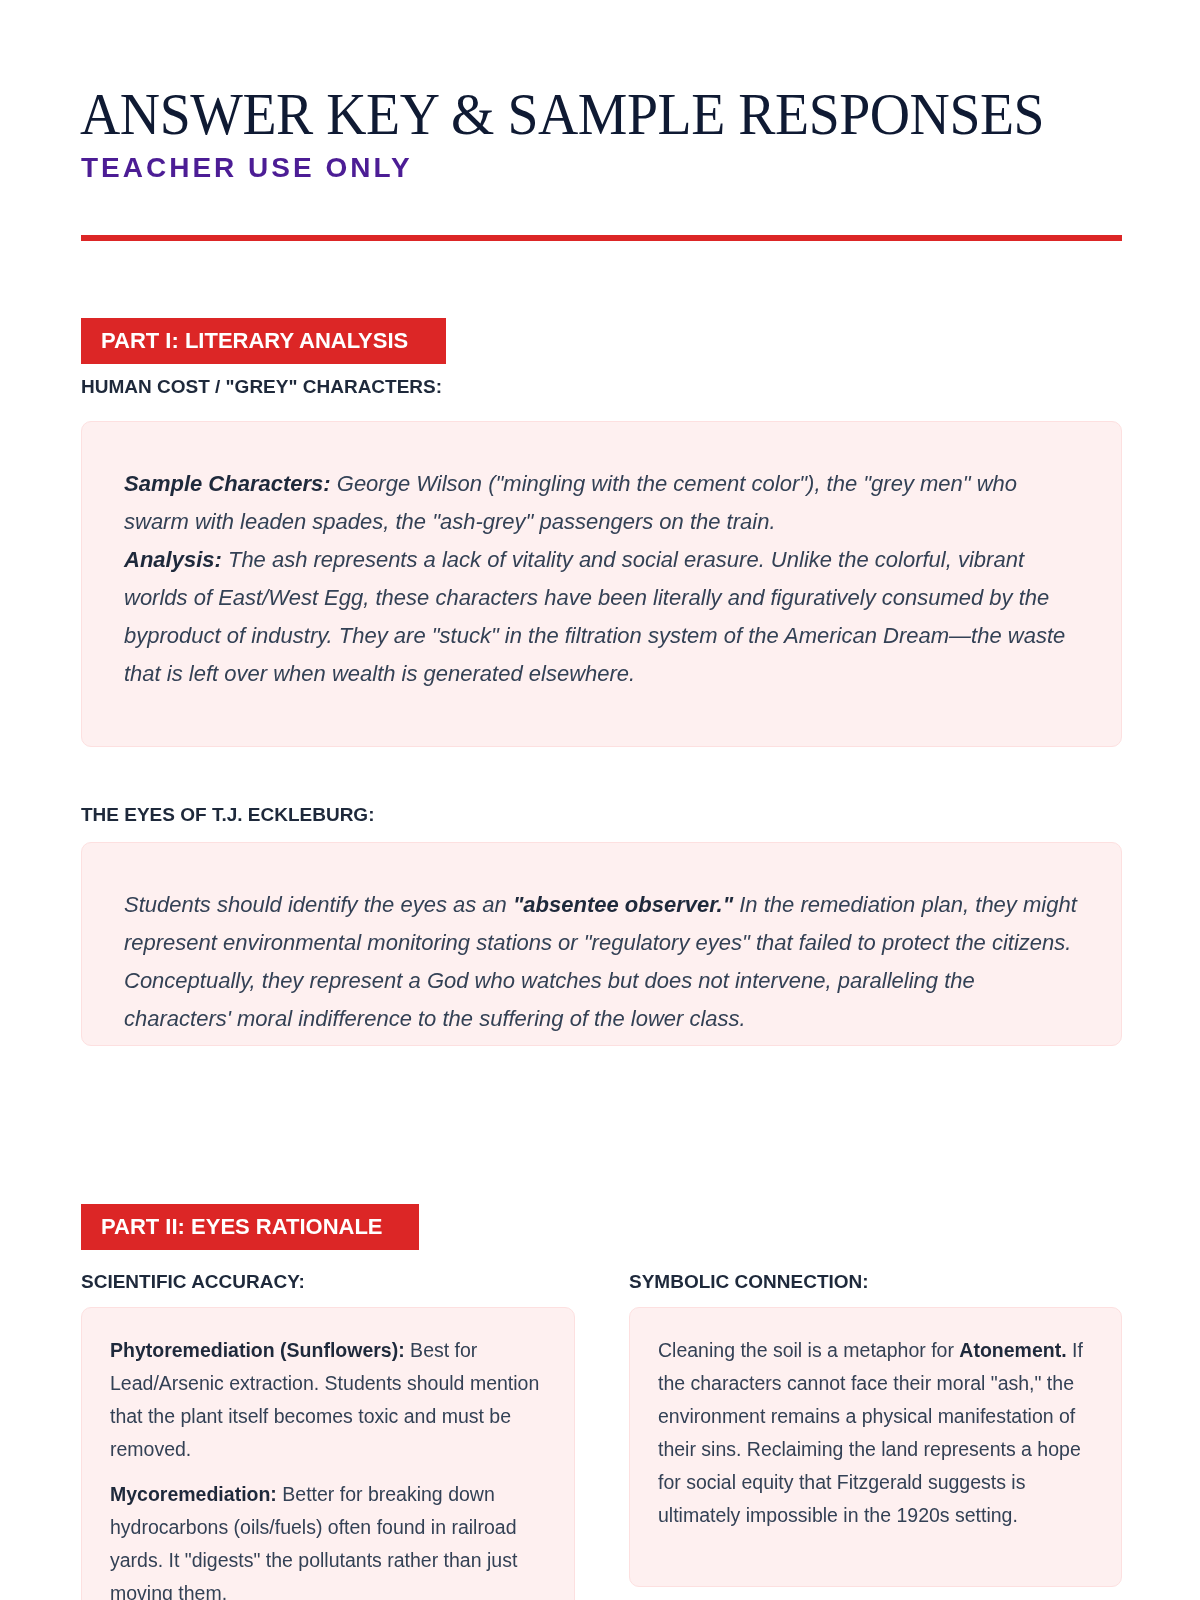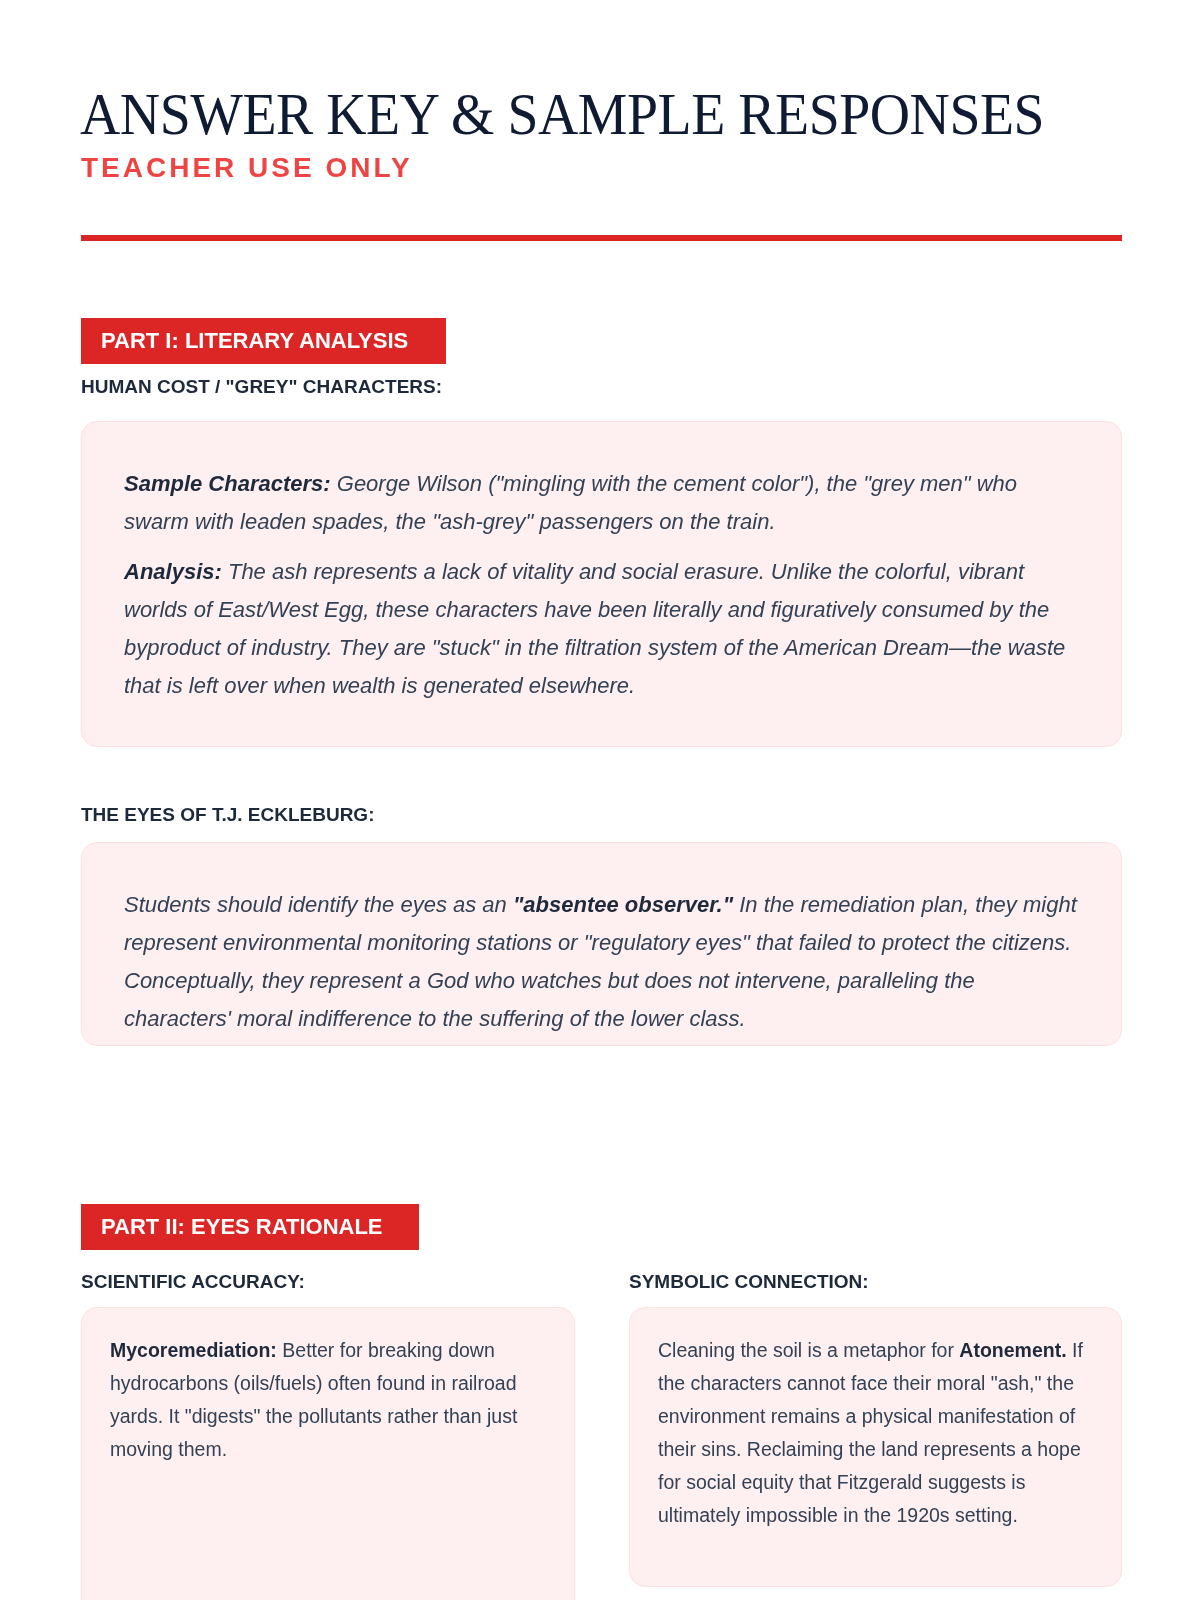--- a/index.html
+++ b/index.html
@@ -10,49 +10,49 @@
     .title {
       position: absolute; left: 80px; top: 84px;
       font-family: "Liberation Serif", "DejaVu Serif", serif;
       font-weight: 400; font-size: 60px; letter-spacing: -0.5px;
       color: #0f1a33; line-height: 1; white-space: nowrap;
       transform: scaleX(0.93); transform-origin: left top;
     }
     .subtitle {
       position: absolute; left: 81px; top: 154px;
       font-family: "Liberation Sans", sans-serif; font-weight: 700;
-      font-size: 28px; letter-spacing: 3px; color: #ef4444; line-height: 1;
+      font-size: 28px; letter-spacing: 3px; color: #4c1d95; line-height: 1;
     }
     .rule { position: absolute; left: 81px; top: 235px; width: 1041px; height: 6px; background: #dc2626; }
 
     .part-badge {
       position: absolute; left: 81px; height: 46px;
       background: #dc2626; color: #ffffff;
       font-family: "Liberation Sans", sans-serif; font-weight: 700; font-size: 22px;
       line-height: 46px; padding: 0 20px; white-space: nowrap; margin-top: 24px;
     }
     .part1 { top: 294px; width: 365px; }
     .part2 { top: 1180px; width: 338px; }
 
     .q-label {
       position: absolute; font-weight: 700; font-size: 19px; color: #1e293b;
       line-height: 1; white-space: nowrap;
     }
 
     .box {
       position: absolute; background: #fef0f0;
-      border: 1.5px solid #fde0e0; border-radius: 16px;
+      border: 1.5px solid #fde0e0; border-radius: 10px;
     }
     .box p { color: #334155; }
     .box b { color: #1e293b; font-weight: 700; }
 
     .box-italic { font-style: italic; font-size: 22px; line-height: 38px; }
 
     .box1 { left: 81px; top: 421px; width: 1041px; height: 326px; padding: 43px 40px 0 42px; }
-    .box1 p + p { margin-top: 12px; }
+    .box1 p + p { margin-top: 0; }
     .box2 { left: 81px; top: 842px; width: 1041px; height: 204px; padding: 43px 40px 0 42px; }
 
     .box-small { font-size: 19.5px; line-height: 33px; }
     .box3 { left: 81px; top: 1307px; width: 494px; height: 320px; padding: 26px 28px 0 28px; }
     .box3 p + p { margin-top: 12px; }
     .box4 { left: 629px; top: 1307px; width: 493px; height: 280px; padding: 26px 28px 0 28px; }
   </style>
 </head>
 <body>
 
@@ -74,20 +74,21 @@
   <div class="box box2 box-italic">
     <p><span>Students should identify the eyes as an </span><b>"absentee observer."</b><span> In the remediation plan, they might represent environmental monitoring stations or "regulatory eyes" that failed to protect the citizens. Conceptually, they represent a God who watches but does not intervene, paralleling the characters' moral indifference to the suffering of the lower class.</span></p>
   </div>
 
   <div class="part-badge part2">PART II: EYES RATIONALE</div>
 
   <div class="q-label" style="left:81px; top:1272px;">SCIENTIFIC ACCURACY:</div>
   <div class="q-label" style="left:629px; top:1272px;">SYMBOLIC CONNECTION:</div>
 
   <div class="box box3 box-small">
+    <p><b>Phytoremediation (Sunflowers):</b><span> Best for Lead/Arsenic extraction. Students should mention that the plant itself becomes toxic and must be removed.</span></p>
     <p><b>Mycoremediation:</b><span> Better for breaking down hydrocarbons (oils/fuels) often found in railroad yards. It "digests" the pollutants rather than just moving them.</span></p>
   </div>
 
   <div class="box box4 box-small">
     <p><span>Cleaning the soil is a metaphor for </span><b>Atonement.</b><span> If the characters cannot face their moral "ash," the environment remains a physical manifestation of their sins. Reclaiming the land represents a hope for social equity that Fitzgerald suggests is ultimately impossible in the 1920s setting.</span></p>
   </div>
 
 </div>
 
 </body></html>

